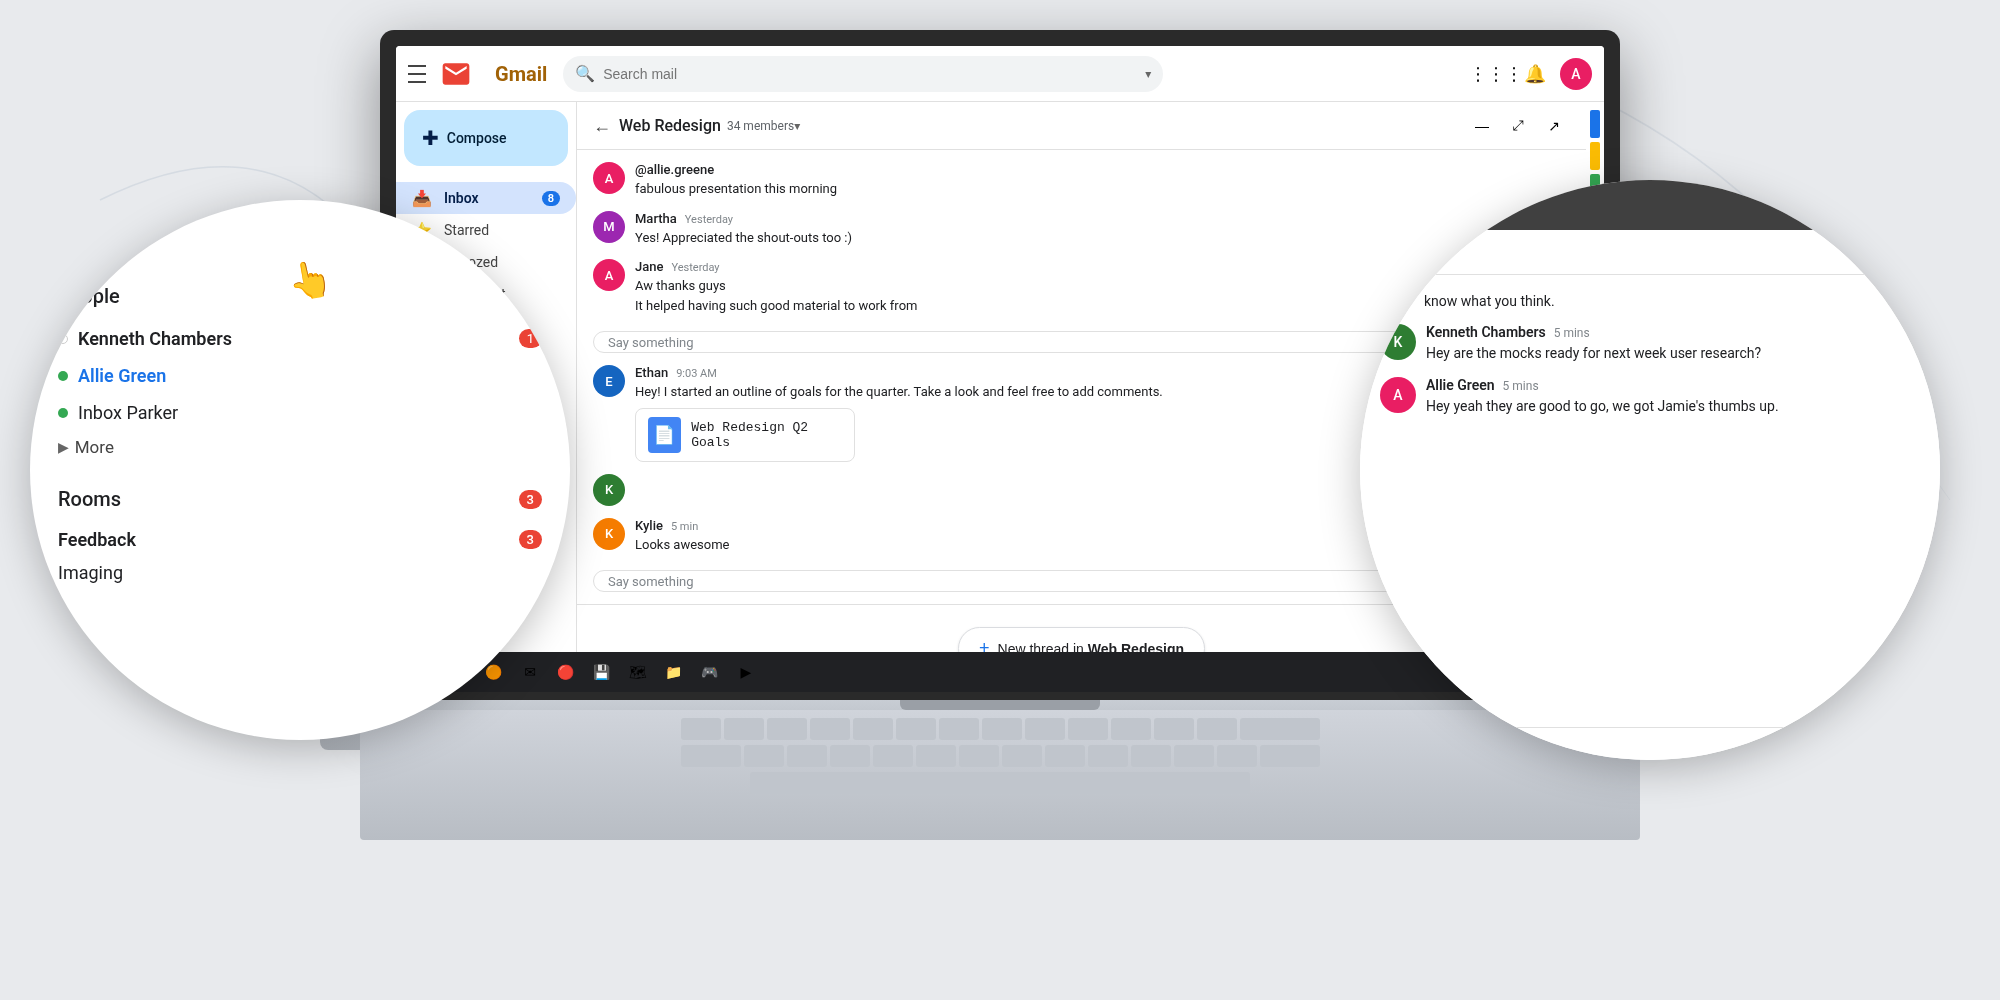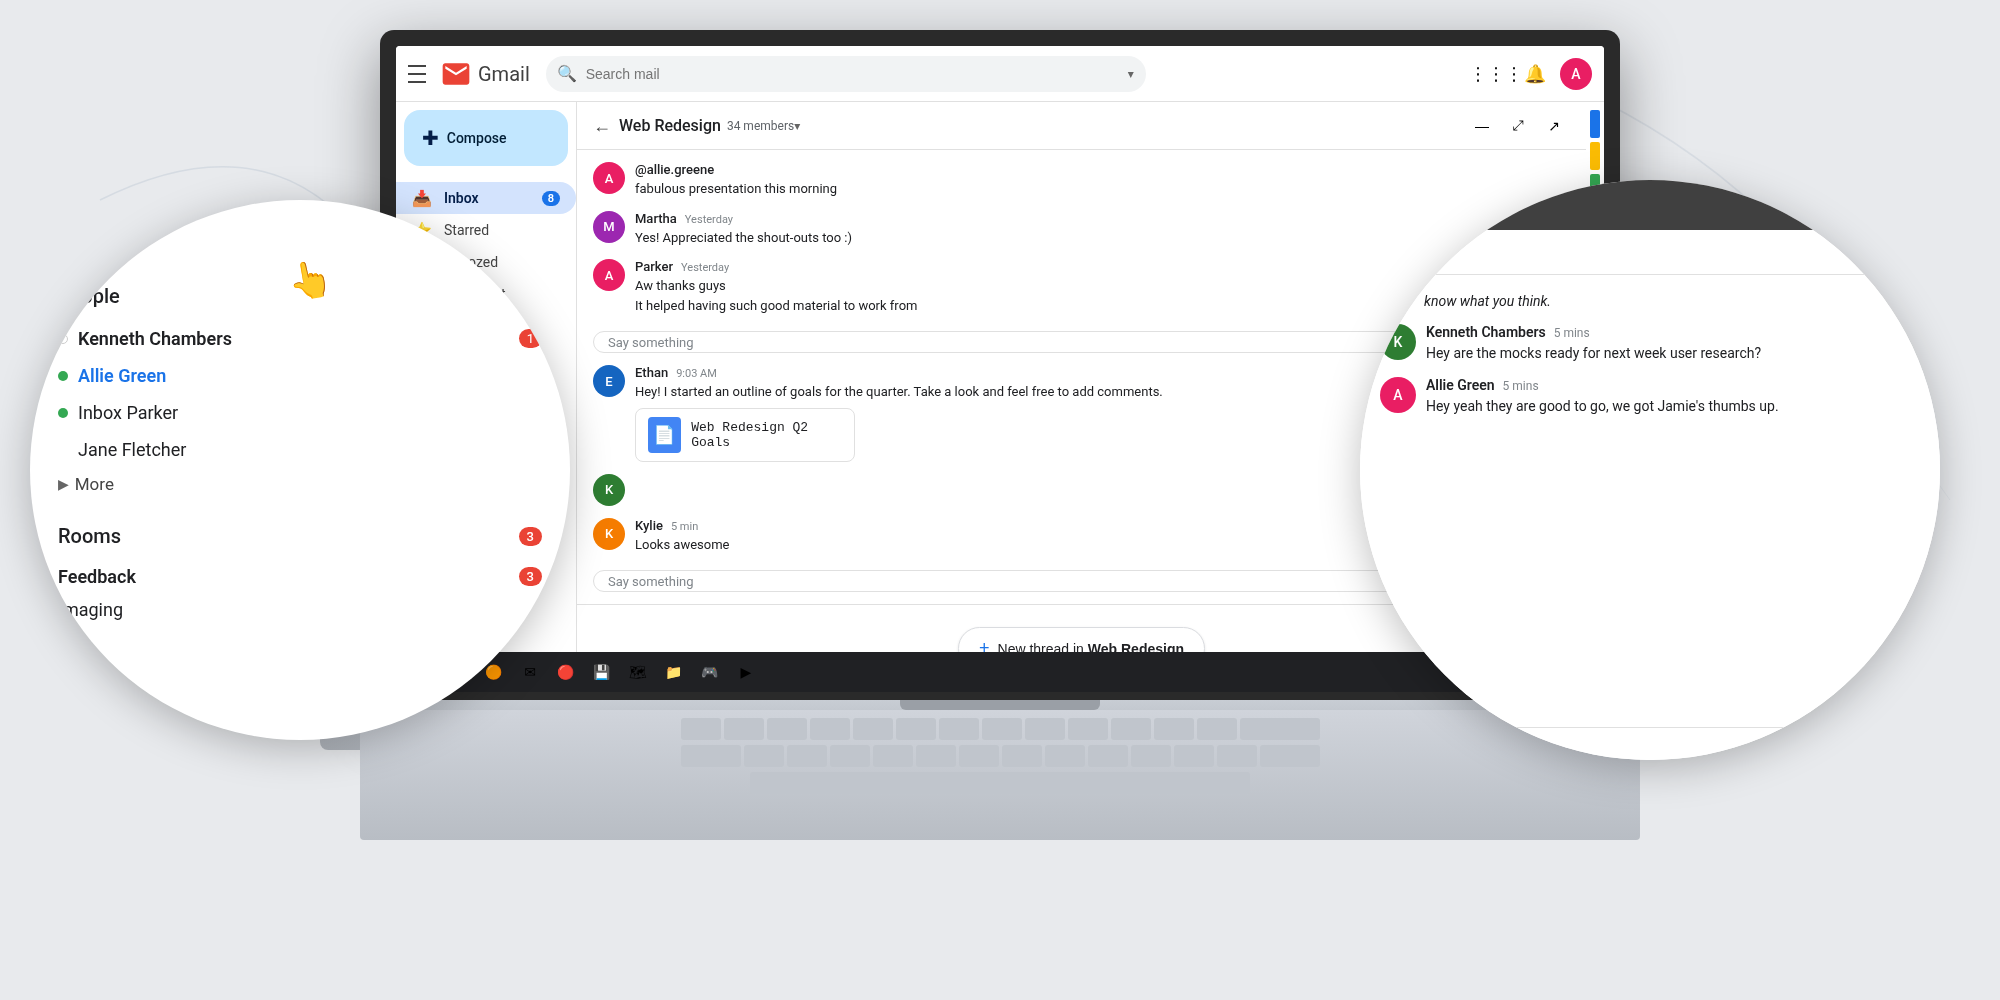--- a/index.html
+++ b/index.html
@@ -500,21 +500,20 @@
       flex-direction: column;
       gap: 12px;
       background: #fff;
     }
 
     .zoom-msg-continuation {
       font-size: 14px;
       color: #202124;
       line-height: 1.5;
       padding-left: 44px;
-      font-style: italic;
     }
 
     .zoom-msg {
       display: flex;
       gap: 10px;
     }
     .zoom-msg-avatar {
       width: 36px; height: 36px; border-radius: 50%;
       flex-shrink: 0;
       display: flex; align-items: center; justify-content: center;
@@ -574,21 +573,21 @@
             <span></span>
               <span></span>
               <span></span>
           </div>
           <div class="gmail-logo">
             <div class="gmail-m-icon" style="background: none; width:32px; height:32px;">
               <svg viewBox="0 0 24 24" width="32" height="32">
                   <path d="M20 4H4c-1.1 0-2 .9-2 2v12c0 1.1.9 2 2 2h16c1.1 0 2-.9 2-2V6c0-1.1-.9-2-2-2zm0 4l-8 5-8-5V6l8 5 8-5v2z" fill="#EA4335"></path>
                 </svg>
             </div>
-            <span style="font-size:20px;color:#404040;font-weight:400;margin-left:2px;">Gmail</span>
+            <span style="font-size:20px;color:#a16207;font-weight:700;margin-left:19px;">Gmail</span>
           </div>
           <div class="gmail-search">
             <span style="color:#666;font-size:16px;">🔍</span>
             <input type="text" placeholder="Search mail" style="">
             <span style="color:#666;font-size:12px;">▾</span>
           </div>
           <div class="gmail-topbar-right">
             <div class="icon-btn" style="font-size:18px;">⋮⋮⋮</div>
             <div class="icon-btn" style="font-size:18px;">🔔</div>
             <div class="avatar-circle">A</div>
@@ -655,21 +654,21 @@
                     <span class="msg-time">Yesterday</span>
                   </div>
                   <div class="msg-text">Yes! Appreciated the shout-outs too :)</div>
                 </div>
               </div>
 
               <div class="message-group">
                 <div class="msg-avatar" style="background:#e91e63;">A</div>
                 <div class="msg-content">
                   <div class="msg-header">
-                    <span class="msg-sender">Parker</span>
+                    <span class="msg-sender">Jane</span>
                     <span class="msg-time">Yesterday</span>
                   </div>
                   <div class="msg-text">Aw thanks guys<br>It helped having such good material to work from</div>
                 </div>
               </div>
 
               <div class="say-something">Say something</div>
 
               <div class="message-group">
                 <div class="msg-avatar" style="background:#1565c0;">E</div>
@@ -818,24 +817,20 @@
     <div class="zoom-person-item">
       <span class="zoom-person-dot" style="background:#34a853;"></span>
       <span class="zoom-person-name bold" style="color:#1a73e8;">Allie Green</span>
     </div>
 
     <div class="zoom-person-item">
       <span class="zoom-person-dot" style="background:#34a853;"></span>
       <span class="zoom-person-name">Inbox Parker</span>
     </div>
 
-    <div class="zoom-person-item">
-      <span class="zoom-person-dot" style="background:transparent;"></span>
-      <span class="zoom-person-name">Jane Fletcher</span>
-    </div>
 
     <div class="zoom-more">
       <span class="zoom-chevron">▶</span>
       <span>More</span>
     </div>
 
     <div class="zoom-rooms-section">
       <div class="zoom-section-header">
         <span class="zoom-section-title">Rooms</span>
         <span class="zoom-badge">3</span>

